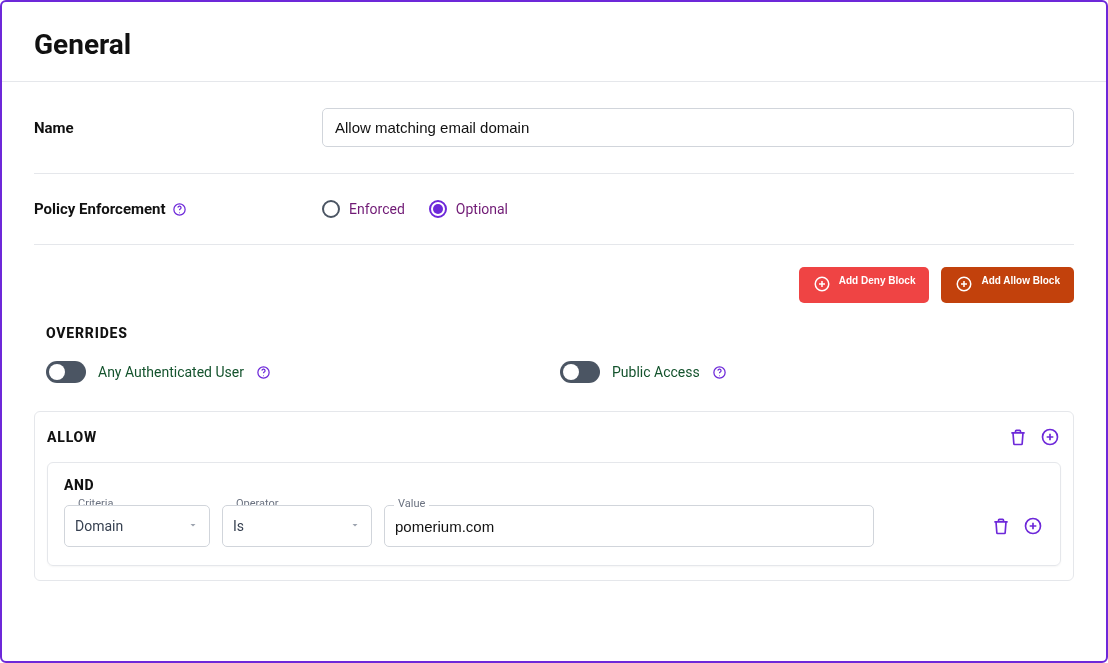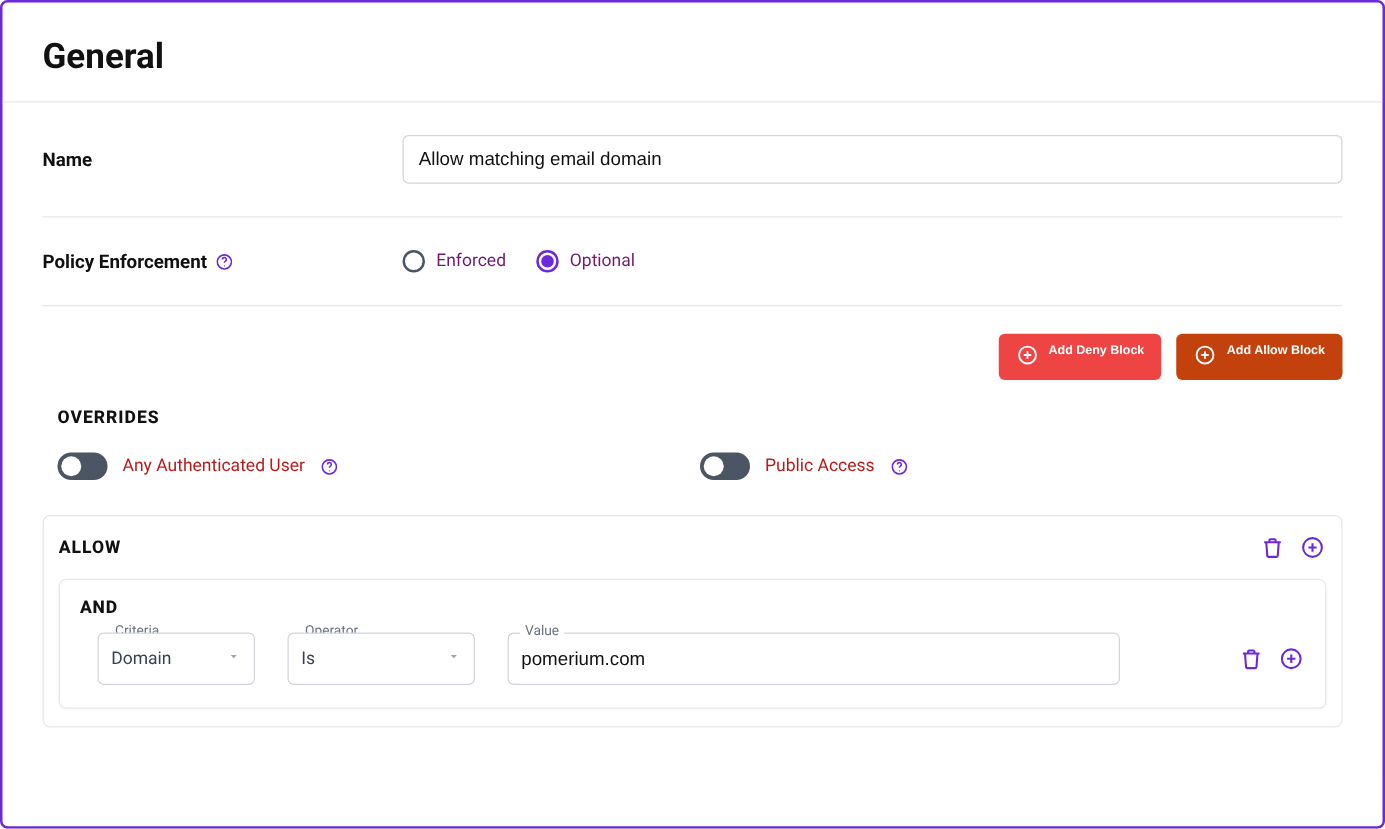--- a/index.html
+++ b/index.html
@@ -83,21 +83,21 @@
     .btn-green { background: #c2410c; }
     .btn svg { width: 18px; height: 18px; }
     .overrides-heading {
       font-size: 14px; font-weight: 800; letter-spacing: 0.8px; color: #111;
       padding: 22px 0 14px 12px;
     }
     .overrides-row {
       display: flex; padding: 6px 0 18px 12px; align-items: center;
     }
     .override-item {
-      display: flex; align-items: center; gap: 12px; font-size: 14px; color: #b91c1c;
+      display: flex; align-items: center; gap: 12px; font-size: 14px; color: #14532d;
       flex: 1;
       text-align: right;
     }
     .toggle {
       width: 40px; height: 22px; border-radius: 11px; background: #4b5563;
       position: relative; cursor: pointer;
     }
     .toggle-knob {
       position: absolute; left: 3px; top: 3px; width: 16px; height: 16px;
       border-radius: 50%; background: #fff;
@@ -126,38 +126,37 @@
     }
     .and-title {
       font-size: 14px; font-weight: 800; letter-spacing: 0.6px; color: #111;
       padding-bottom: 12px;
     }
     .criteria-row {
       display: flex; align-items: center; gap: 12px;
     }
     .field-wrap {
       position: relative;
-      margin-left: 14px;
     }
     .floating-label {
       position: absolute; top: -8px; left: 10px; background: #fff;
       padding: 0 4px; font-size: 11px; color: #6b7280;
     }
     .select {
       height: 42px; border: 1px solid #d1d5db; border-radius: 5px;
       padding: 0 34px 0 10px; font-size: 14px; color: #374151;
       display: flex; align-items: center; position: relative;
       background: #fff; cursor: pointer;
     }
     .select .caret {
       position: absolute; right: 10px; top: 50%; transform: translateY(-50%);
       color: #9ca3af;
     }
     .select .caret svg { width: 12px; height: 12px; }
-    .select-criteria { width: 126px; }
+    .select-criteria { width: 146px; }
     .select-operator { width: 150px; }
     .value-input {
       height: 42px; width: 490px; border: 1px solid #d1d5db; border-radius: 5px;
       padding: 0 10px; font-size: 15px; color: #111; outline: none;
     }
     .criteria-actions { margin-left: auto; display: flex; gap: 10px; }
   </style>
 </head>
 <body>
 

